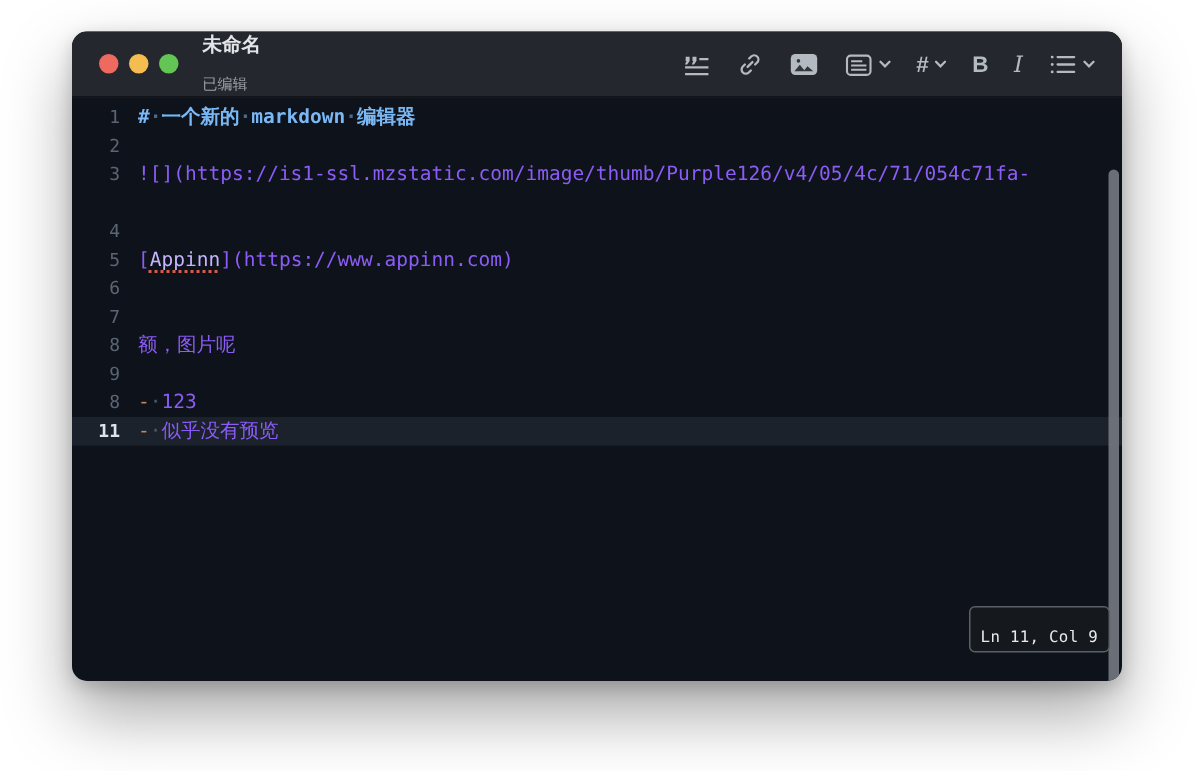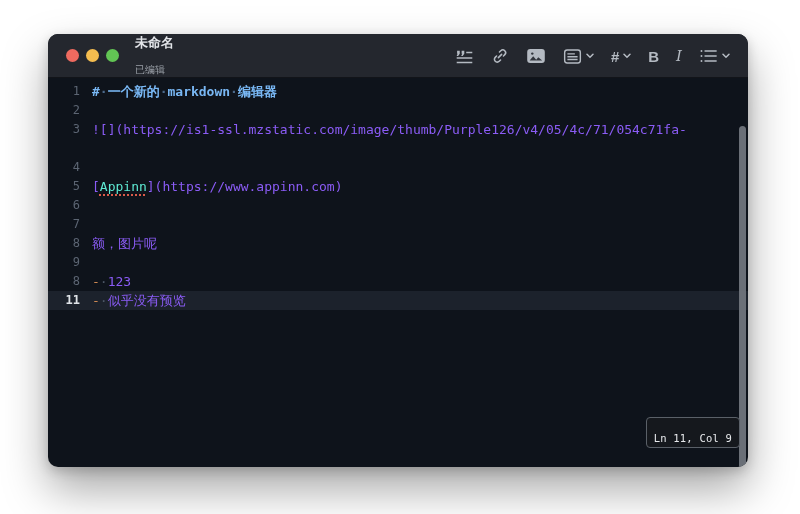--- a/index.html
+++ b/index.html
@@ -1,20 +1,20 @@
 <!DOCTYPE html>
 <html><head>
 <meta charset="utf-8">
 <style>
   * { margin:0; padding:0; box-sizing:border-box; }
   html,body { width:800px; height:514px; background:#ffffff; overflow:hidden;
               font-family:"Liberation Sans", sans-serif; }
 
   .window {
-    position:absolute; left:48px; top:34px; width:700px; height:433px;
+    position:absolute; left:48px; top:21px; width:700px; height:433px;
     background:#0e131b; border-radius:10px; overflow:hidden;
     box-shadow:0 22px 45px rgba(0,0,0,0.35), 0 4px 12px rgba(0,0,0,0.18);
   }
 
   
   .titlebar {
     position:relative; height:44px; background:#24272e;
     border-bottom:1px solid #121419;
     display:flex; align-items:center;
   }
@@ -47,21 +47,21 @@
   .gutter { width:32px; flex:0 0 32px; text-align:right; color:#5c6573;
             font-size:12px; user-select:none; }
   .row.current .gutter { color:#dfe3e8; font-weight:bold; }
   .code { padding-left:12px; }
 
   .seg.default { color:#8b5cf6; }
   .seg.heading { color:#79b8f5; font-weight:bold; }
   .seg.dot     { color:#4d5766; }
   .seg.hdot    { color:#4c6a8c; font-weight:bold; }
   .seg.orange  { color:#cd8852; }
-  .seg.link    { color:#5eead4;
+  .seg.link    { color:#c4b5fd;
                  text-decoration:underline dotted #d95b4a 1.5px;
                  text-underline-offset:3px; }
 
   
   .vscroll {
     position:absolute; right:2px; top:48px; width:7px; height:352px;
     background:#72777f; border-radius:4px; opacity:.92;
   }
 
   

